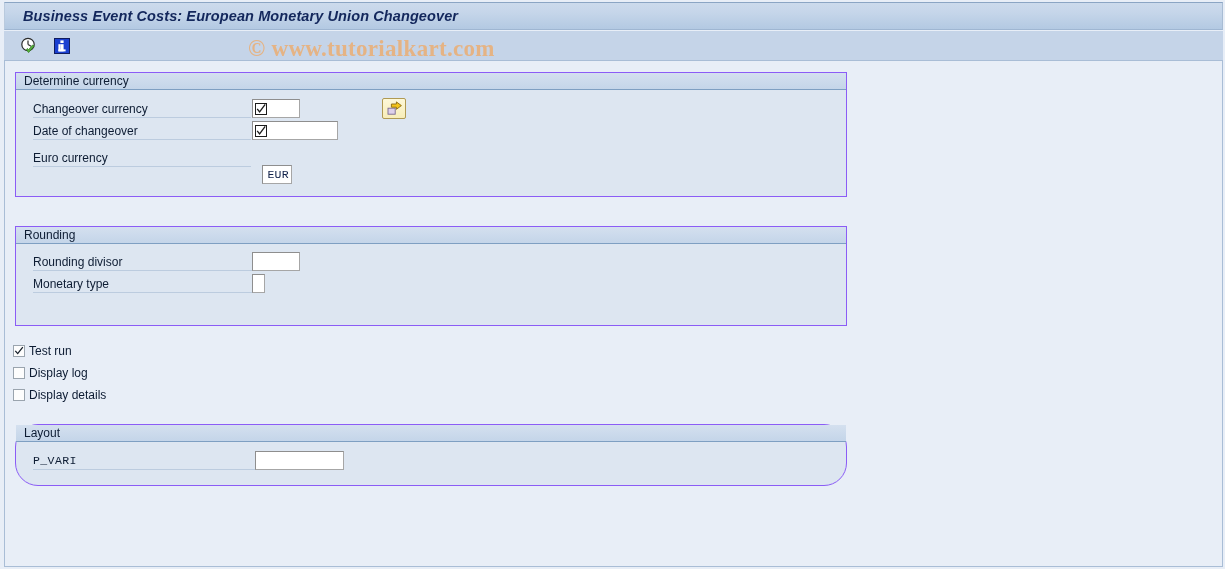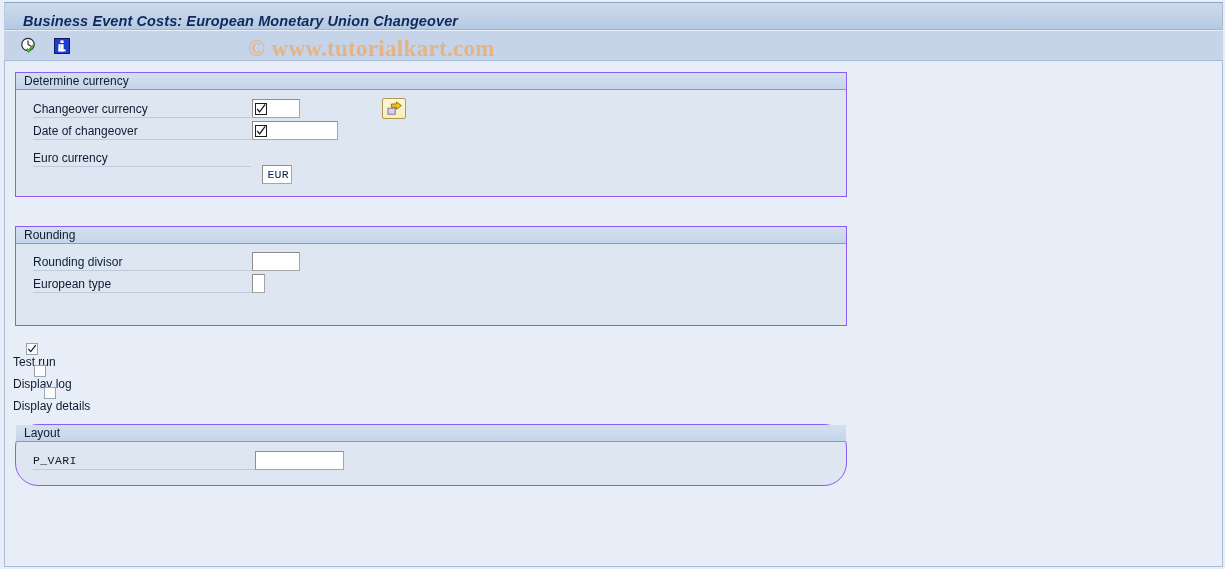--- a/index.html
+++ b/index.html
@@ -24,21 +24,21 @@
     top: 2px;
     width: 1219px;
     height: 28px;
     box-sizing: border-box;
     background: linear-gradient(to bottom, #ccdaec 0%, #c6d6ea 35%, #b3c9e2 100%);
     border-top: 1px solid #8ba5c4;
     border-left: 1px solid #b9cade;
     border-right: 1px solid #a8bcd4;
     border-bottom: 1px solid #9fb6d2;
     display: flex;
-    align-items: flex-end;
+    align-items: center;
   }
   #titlebar .title-text {
     font-weight: bold;
     font-style: italic;
     font-size: 14.5px;
     color: #13275c;
     padding-left: 18px;
     letter-spacing: .1px;
     white-space: nowrap;
   }
@@ -187,21 +187,20 @@
     cursor: pointer;
   }
 
   
   .cbrow {
     position: absolute;
     display: flex;
     align-items: center;
     height: 16px;
     cursor: pointer;
-    flex-direction: column;
   }
   .cbbox {
     width: 12px;
     height: 12px;
     box-sizing: border-box;
     border: 1px solid #9aa4ae;
     background: #fdfdfd;
     margin-right: 4px;
     flex: 0 0 12px;
     position: relative;
@@ -307,21 +306,21 @@
     <div class="group-body" style="height:63px;">
 
       <div class="frow" style="left:17px; top:8px;">
         <span class="flabel" style="width:229px;">Rounding divisor</span>
       </div>
       <div class="sapfield" style="position:absolute; left:236px; top:8px; width:48px;">
         <span class="fval"></span>
       </div>
 
       <div class="frow" style="left:17px; top:30px;">
-        <span class="flabel" style="width:229px;">European type</span>
+        <span class="flabel" style="width:229px;">Monetary type</span>
       </div>
       <div class="sapfield" style="position:absolute; left:236px; top:30px; width:13px;">
         <span class="fval"></span>
       </div>
 
     </div>
   </div>
 
   <div class="cbrow" style="left:8px; top:282px;">
     <span class="cbbox">

